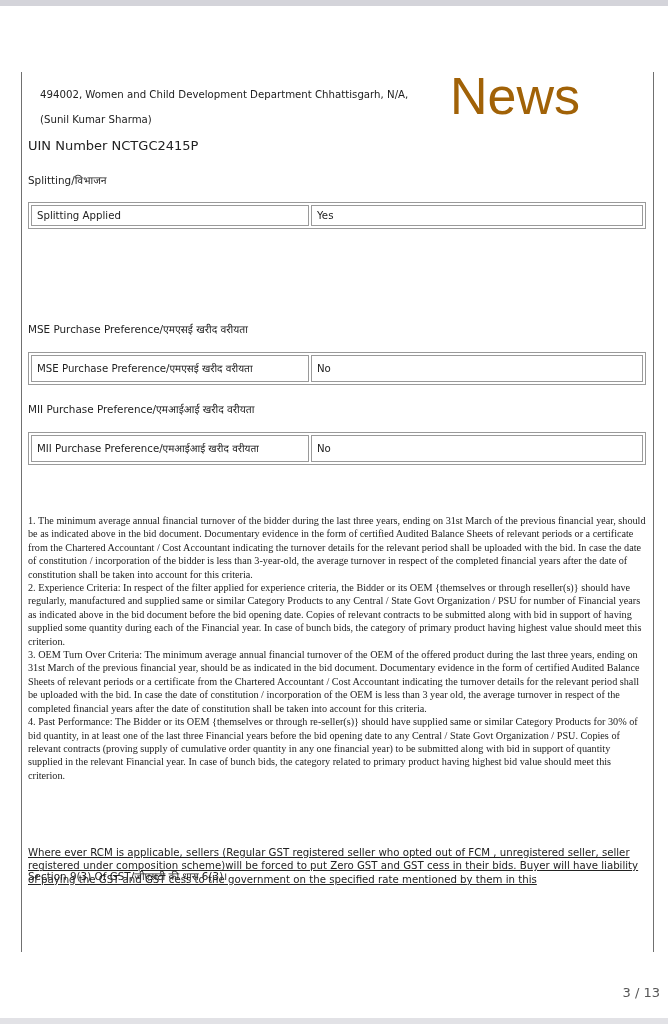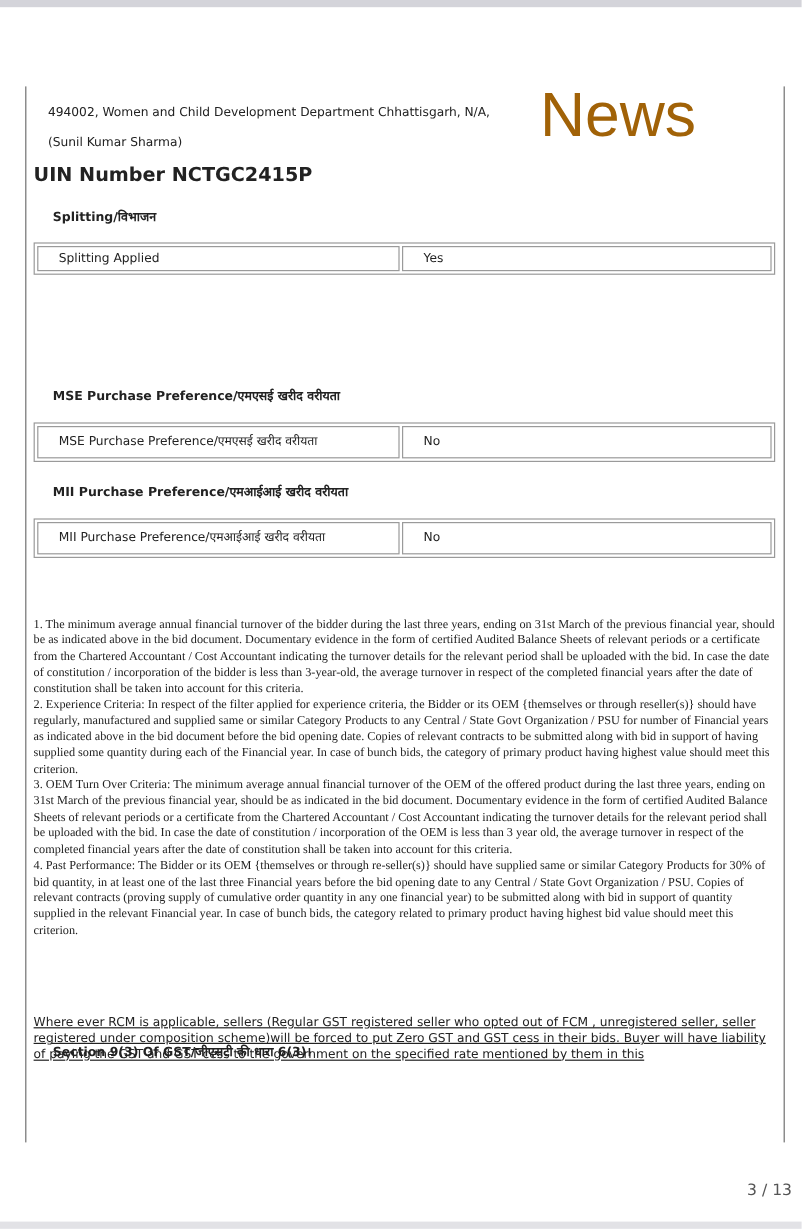--- a/index.html
+++ b/index.html
@@ -10,28 +10,28 @@
       color: #222;
     }
     .top-bar { position: absolute; left: 0; top: 0; width: 668px; height: 6px; background: #d4d4da; }
     .bottom-bar { position: absolute; left: 0; bottom: 0; width: 668px; height: 6px; background: #e2e2e6; }
     .frame {
       position: absolute; left: 21px; top: 72px; width: 631px; height: 880px;
       border-left: 1.5px solid #707070; border-right: 1.5px solid #707070;
     }
     .content { position: absolute; left: 28px; top: 76px; width: 618px; font-size: 10.2px; line-height: 13.3px; }
     .addr { margin: 12px; }
-    .uin { font-weight: bold; font-size: 16px; margin-top: 10px; }
-    .section-title { font-weight: bold; font-size: 10.4px; position: absolute; left: 44px; }
+    .uin { font-weight: normal; font-size: 13px; margin-top: 10px; }
+    .section-title { font-weight: normal; font-size: 10.4px; position: absolute; left: 28px; }
     table.kv {
       position: absolute; left: 28px; width: 618px;
       border-collapse: separate; border-spacing: 2px;
       border: 1px solid #9a9a9a; font-size: 10.2px; line-height: 13.3px;
     }
-    table.kv td { border: 1px solid #9a9a9a; padding: 3px 17px; vertical-align: middle; }
+    table.kv td { border: 1px solid #9a9a9a; padding: 3px 5px; vertical-align: middle; }
     table.kv td.k { width: 266px; }
     .para-block { position: absolute; left: 28px; width: 618px; font-size: 10.2px; line-height: 13.4px; }
     .para-block p { margin: 0; }
     .watermark {
       position: absolute; font-family: "Liberation Sans", sans-serif; color: #a16207;
       font-size: 52px; line-height: 60px; text-align: center; width: 210px; left: 410px; top: 38px; margin-top: 28px;
     }
     .page-num { position: absolute; right: 8px; top: 985px; font-size: 13px; color: #555; }
   </style>
 </head>

